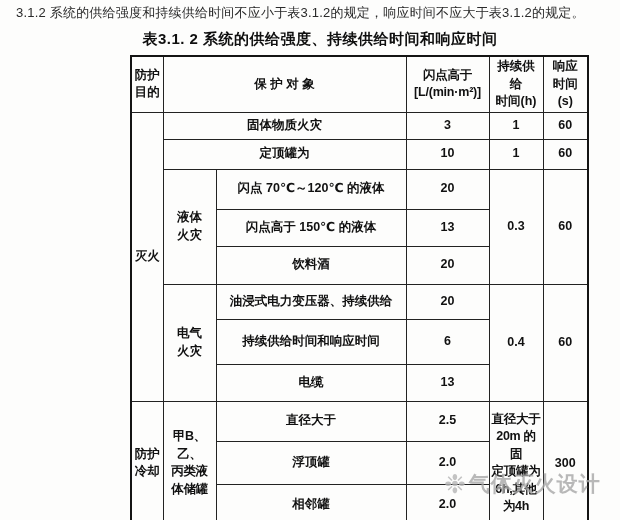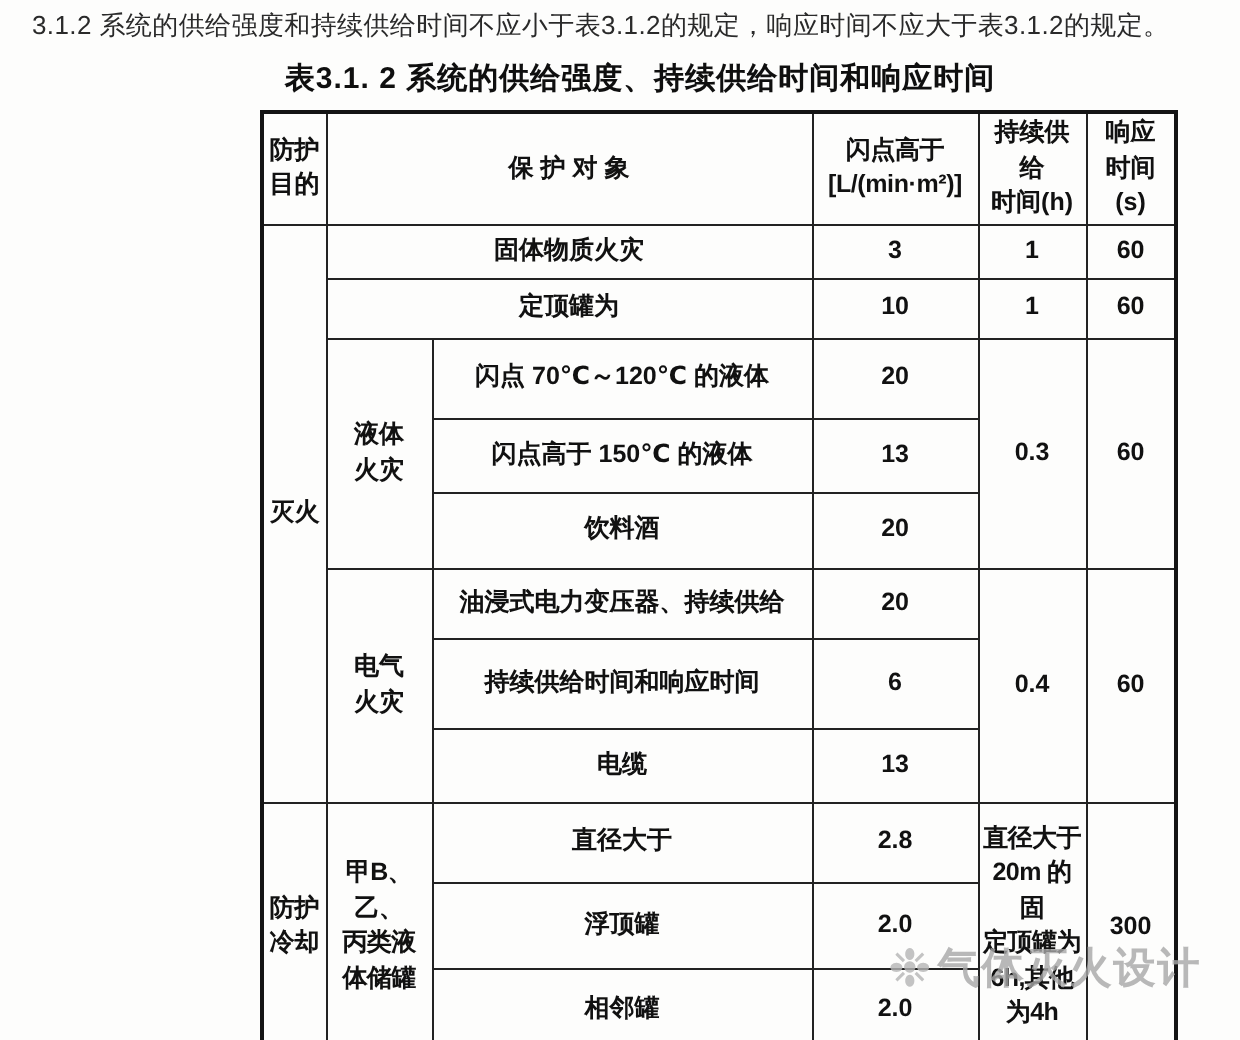--- a/index.html
+++ b/index.html
@@ -122,21 +122,21 @@
     <td>电缆</td>
     <td>13</td>
   </tr>
   <tr style="height:40px">
     <td rowspan="3">防护
 冷却</td>
     <td rowspan="3" class="small">甲B、乙、
 丙类液
 体储罐</td>
     <td>直径大于</td>
-    <td>2.8</td>
+    <td>2.5</td>
     <td rowspan="3" class="small">直径大于
 20m 的固
 定顶罐为
 6h,其他
 为4h</td>
     <td rowspan="3">300</td>
   </tr>
   <tr style="height:43px">
     <td>浮顶罐</td>
     <td>2.0</td>

